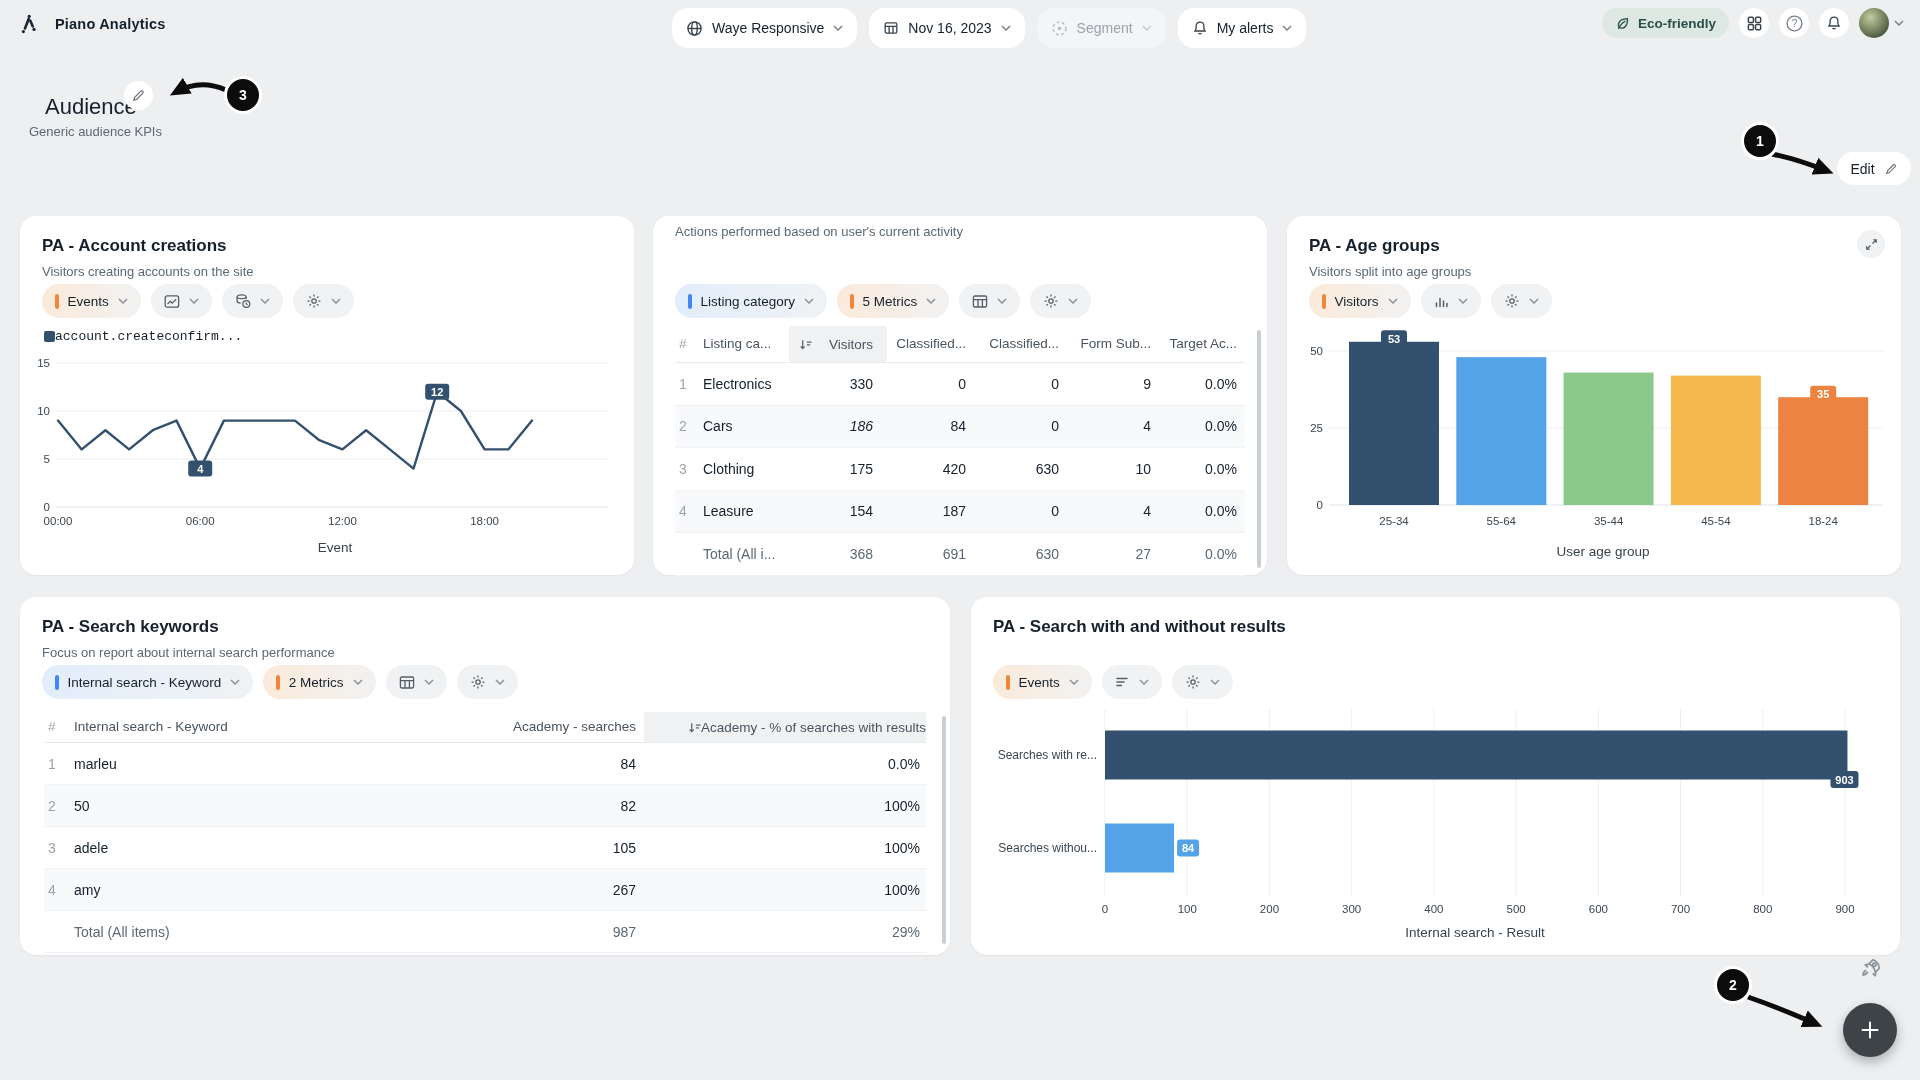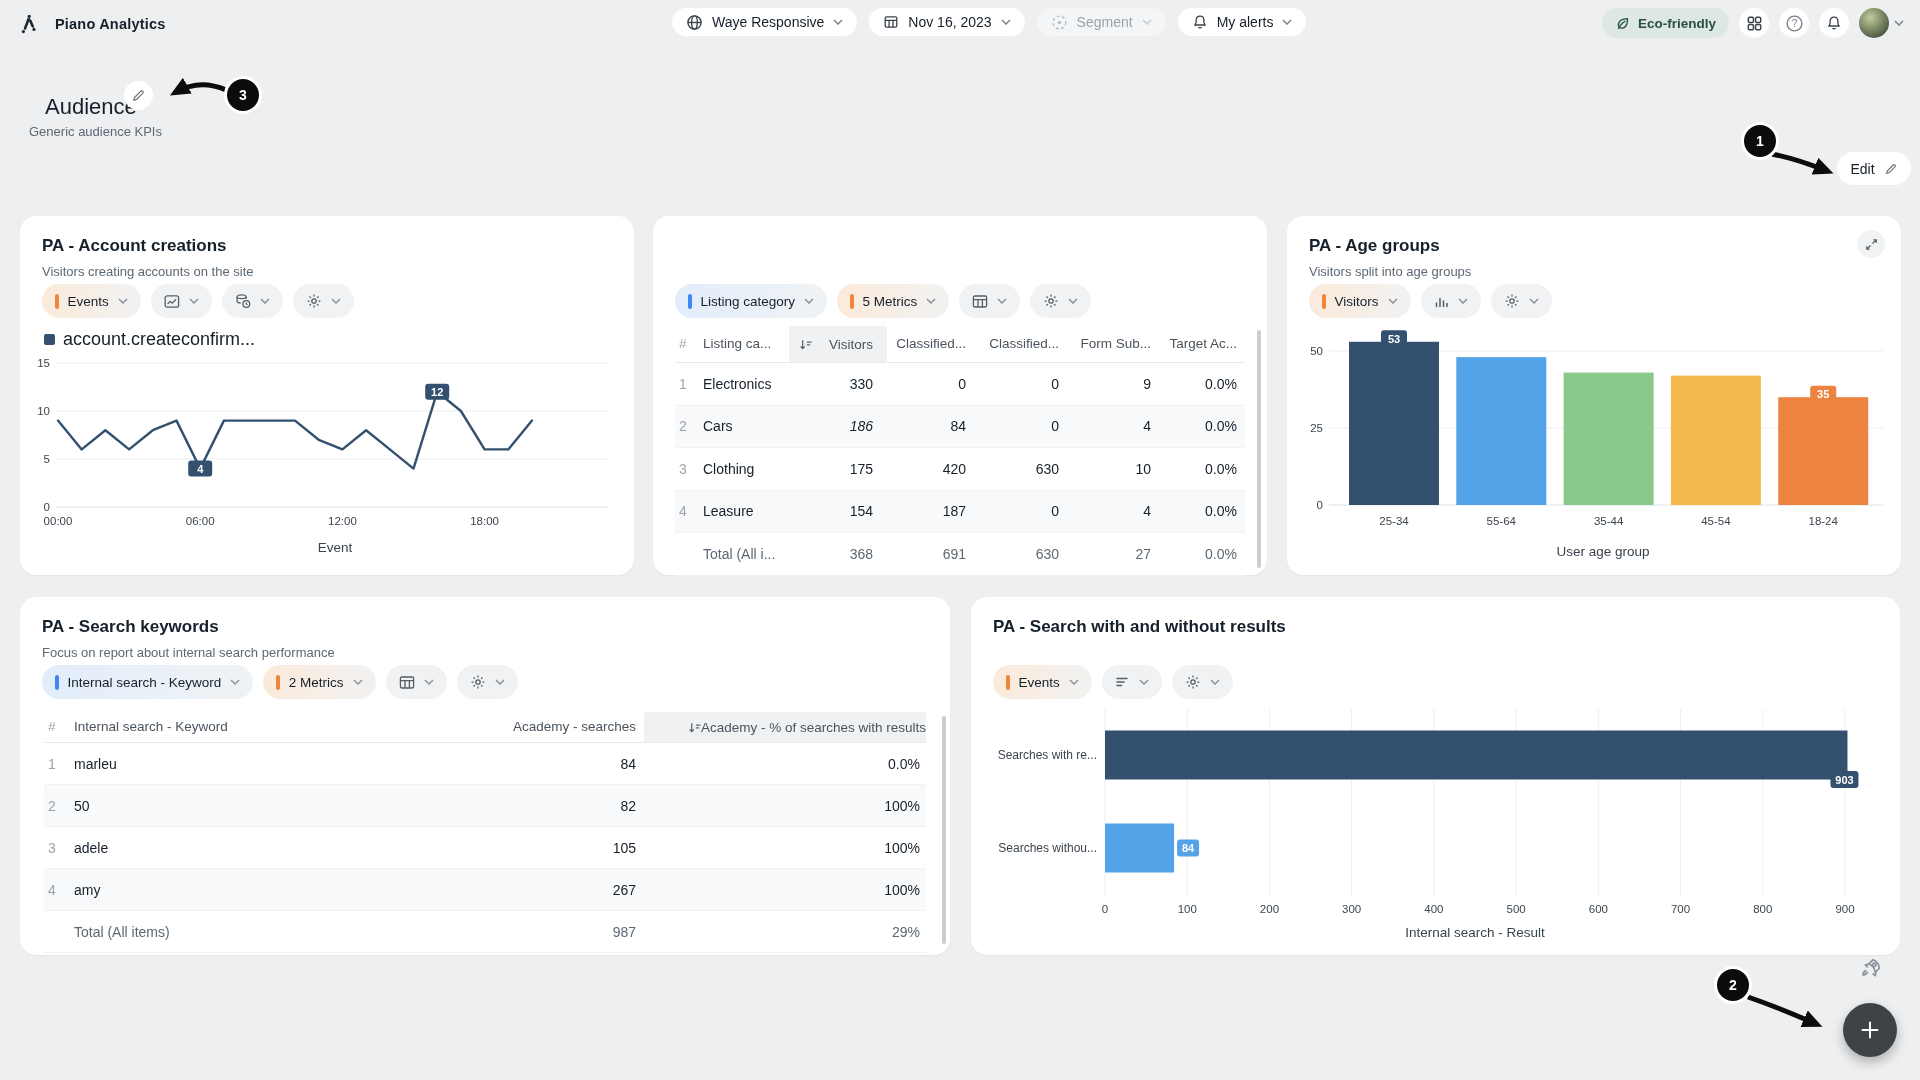--- a/index.html
+++ b/index.html
@@ -3,21 +3,21 @@
 <meta charset="utf-8">
 <style>
   html,body{margin:0;padding:0;width:1920px;height:1080px;overflow:hidden;
     background:#edeff1;color:#15202b;font-family:"Liberation Sans",sans-serif;position:relative;}
   svg{display:block}
   
   .navbar{position:absolute;top:0;left:0;right:0;height:48px;}
   .nav-left{position:absolute;left:20px;top:0;height:48px;display:flex;align-items:center;gap:13px;}
   .brand{font-size:14.5px;font-weight:600;letter-spacing:.2px;}
   .nav-center{position:absolute;left:672px;top:8px;display:flex;gap:12px;}
-  .npill{height:28px;border-radius:16px;background:#fff;display:inline-flex;align-items:center;
+  .npill{height:40px;border-radius:16px;background:#fff;display:inline-flex;align-items:center;
     gap:9px;padding:0 14px;font-size:14px;font-weight:500;cursor:pointer;}
   .npill.disabled{background:#f3f5f6;color:#9aa3ab;}
   .nav-right{position:absolute;right:16px;top:8px;display:flex;align-items:center;gap:10px;}
   .eco{height:30px;border-radius:15px;background:#dde8e3;color:#2a4f49;font-size:13.5px;
     font-weight:600;display:inline-flex;align-items:center;gap:8px;padding:0 13px;}
   .icon-btn{width:30px;height:30px;border-radius:50%;background:#fff;display:flex;
     align-items:center;justify-content:center;cursor:pointer;}
   .avatar-group{display:flex;align-items:center;gap:5px;cursor:pointer;}
   .avatar{width:30px;height:30px;border-radius:50%;
     background:radial-gradient(circle at 38% 32%,#c3cba0 0%,#8b986f 35%,#55624a 70%,#32402e 100%);}
@@ -32,21 +32,21 @@
   .card{position:absolute;background:#fff;border-radius:16px;box-shadow:0 1px 2px rgba(16,24,40,.05);}
   .card h2{margin:20px 22px 0;font-size:17px;font-weight:600;}
   .card .sub{margin:8px 22px 0;font-size:13px;color:#5c6873;}
   .controls{position:absolute;left:22px;top:68px;display:flex;gap:10px;}
   .pill{height:34px;border-radius:17px;background:#f1f2f4;display:inline-flex;align-items:center;
     gap:9px;padding:0 13px;font-size:13.5px;font-weight:500;cursor:pointer;white-space:nowrap;}
   .pill.metric{background:linear-gradient(90deg,#fbeada 0%,#f3f1ef 85%);}
   .pill.dim{background:linear-gradient(90deg,#e2edfb 0%,#eef2f5 85%);}
   .dimbar{width:3.5px;height:15px;border-radius:2px;}
   .dimbar.orange{background:#f0863c}.dimbar.blue{background:#4285f4}
-  .legend{position:absolute;left:24px;top:113px;display:flex;align-items:center;gap:8px;font-size:18px;}
+  .legend{position:absolute;left:24px;top:113px;display:flex;align-items:center;font-size:13px;font-family:Liberation Mono, monospace;}
   .legend .sq{width:11px;height:11px;border-radius:2px;}
   .chartbox{position:absolute;left:0;overflow:visible;}
   .expand-btn{position:absolute;right:16px;top:14px;width:28px;height:28px;border-radius:50%;
     background:#f1f2f4;display:flex;align-items:center;justify-content:center;cursor:pointer;}
   
   .tablebox{position:absolute;}
   .thead{display:flex;align-items:center;border-bottom:1px solid #e7eaec;}
   .thead .cell{color:#4a545e;font-size:13.5px;}
   .trow{display:flex;align-items:center;border-bottom:1px solid #f0f2f3;}
   .trow .cell{font-size:14px;}
@@ -243,20 +243,21 @@
       <polyline points="38,76.60000000000001 61.7,105.4 85.4,86.2 109.1,105.4 132.8,86.2 156.5,76.60000000000001 180.2,124.6 203.9,76.60000000000001 227.6,76.60000000000001 251.29999999999998,76.60000000000001 275,76.60000000000001 298.7,95.8 322.4,105.4 346.09999999999997,86.2 369.8,105.4 393.5,124.6 417.2,47.80000000000001 440.9,67 464.59999999999997,105.4 488.3,105.4 512,76.60000000000001" fill="none" stroke="#33506e" stroke-width="2.4" stroke-linejoin="round" stroke-linecap="round"></polyline>
       <rect x="168.2" y="116.6" width="24" height="16" rx="3" fill="#33506e"></rect>
       <text x="180.2" y="128.6" class="badge-txt">4</text>
       <rect x="405.2" y="39.80000000000001" width="24" height="16" rx="3" fill="#33506e"></rect>
       <text x="417.2" y="51.80000000000001" class="badge-txt">12</text>
       <text x="315" y="208" class="axis-title">Event</text>
     </svg>
 </section>
 
 <section class="card" style="left:653px;top:216px;width:614px;height:359px;">
+  <p class="sub">Actions performed based on user's current activity</p>
   <div class="controls">
     <div class="pill dim">
       <span class="dimbar blue"></span>
       <span>Listing category</span>
       <svg width="10" height="6" viewBox="0 0 10 6" fill="none" stroke="#8a939c" stroke-width="1.5">
           <path d="M1 1l4 4 4-4"></path>
         </svg>
     </div>
     <div class="pill metric">
       <span class="dimbar orange"></span>

